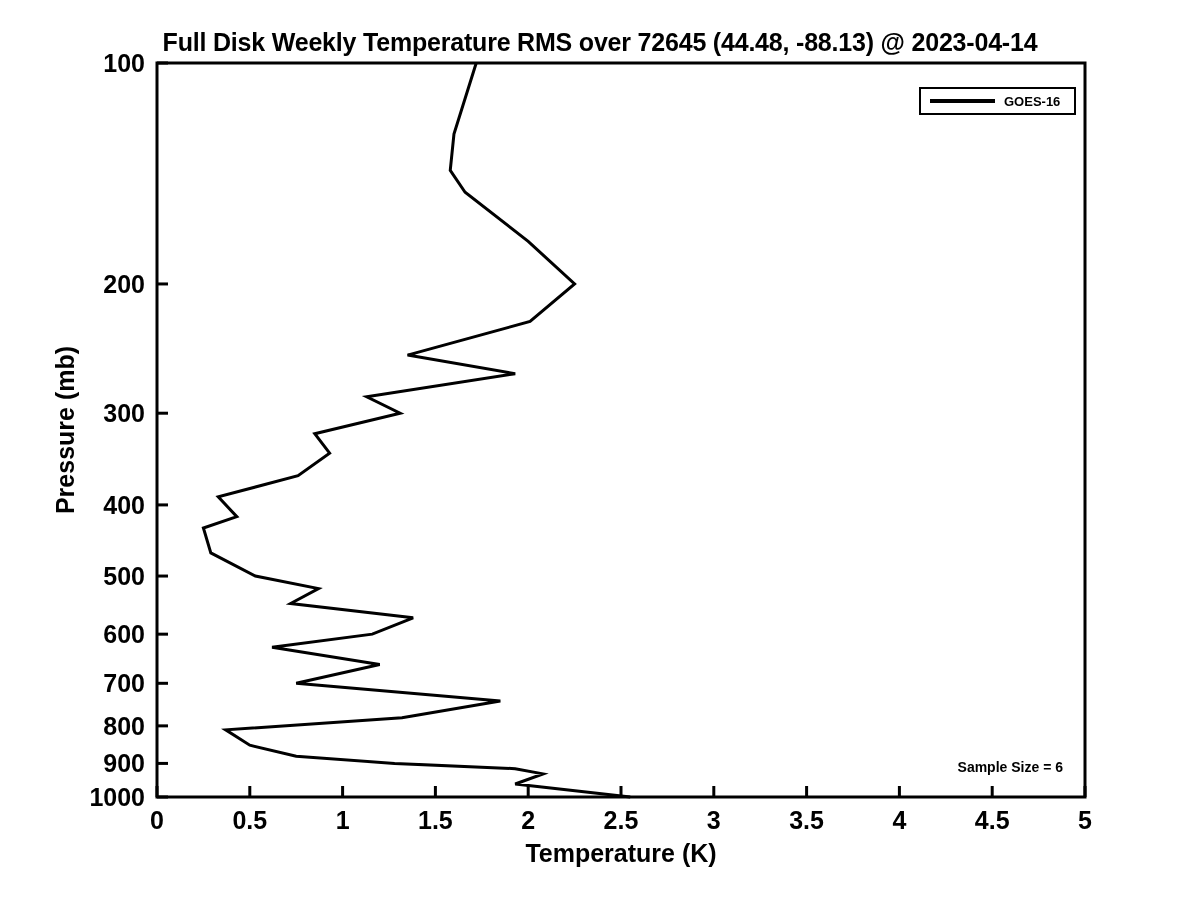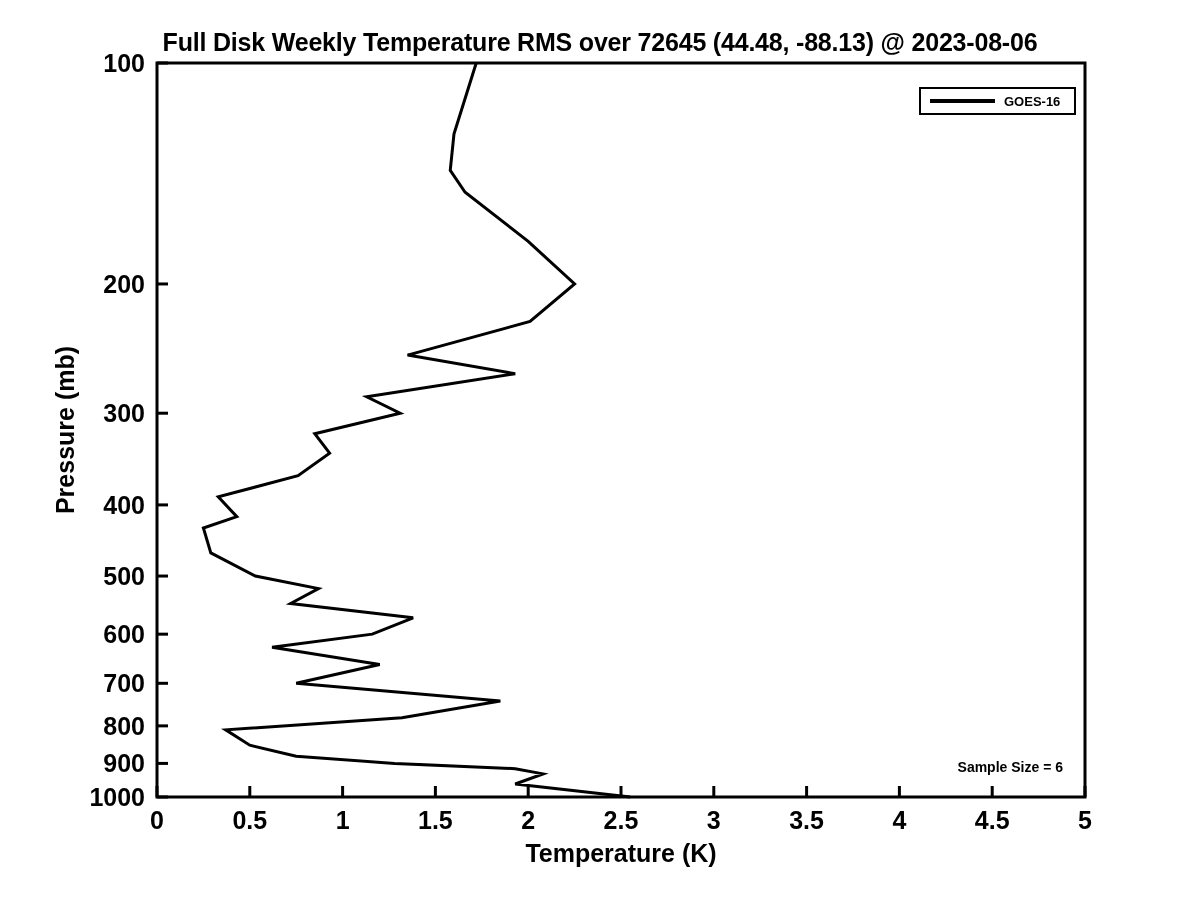--- a/index.html
+++ b/index.html
@@ -58,21 +58,21 @@
     font-weight: bold;
     font-size: 14px;
     fill: #000000;
   }
 </style>
 </head>
 <body>
 
 <div id="figure">
 
-  <div id="chart-title">Full Disk Weekly Temperature RMS over 72645 (44.48, -88.13) @ 2023-08-06</div>
+  <div id="chart-title">Full Disk Weekly Temperature RMS over 72645 (44.48, -88.13) @ 2023-04-14</div>
 
   <svg id="plot-svg" width="1200" height="900">
 
     <rect id="plot-frame" x="157" y="63" width="928" height="734" fill="none" stroke="#000000" stroke-width="3"></rect>
 
     <g id="x-ticks">
         <line x1="157" y1="797" x2="157" y2="786" stroke="#000000" stroke-width="3"></line>
         <line x1="249.8" y1="797" x2="249.8" y2="786" stroke="#000000" stroke-width="3"></line>
         <line x1="342.6" y1="797" x2="342.6" y2="786" stroke="#000000" stroke-width="3"></line>
         <line x1="435.4" y1="797" x2="435.4" y2="786" stroke="#000000" stroke-width="3"></line>

